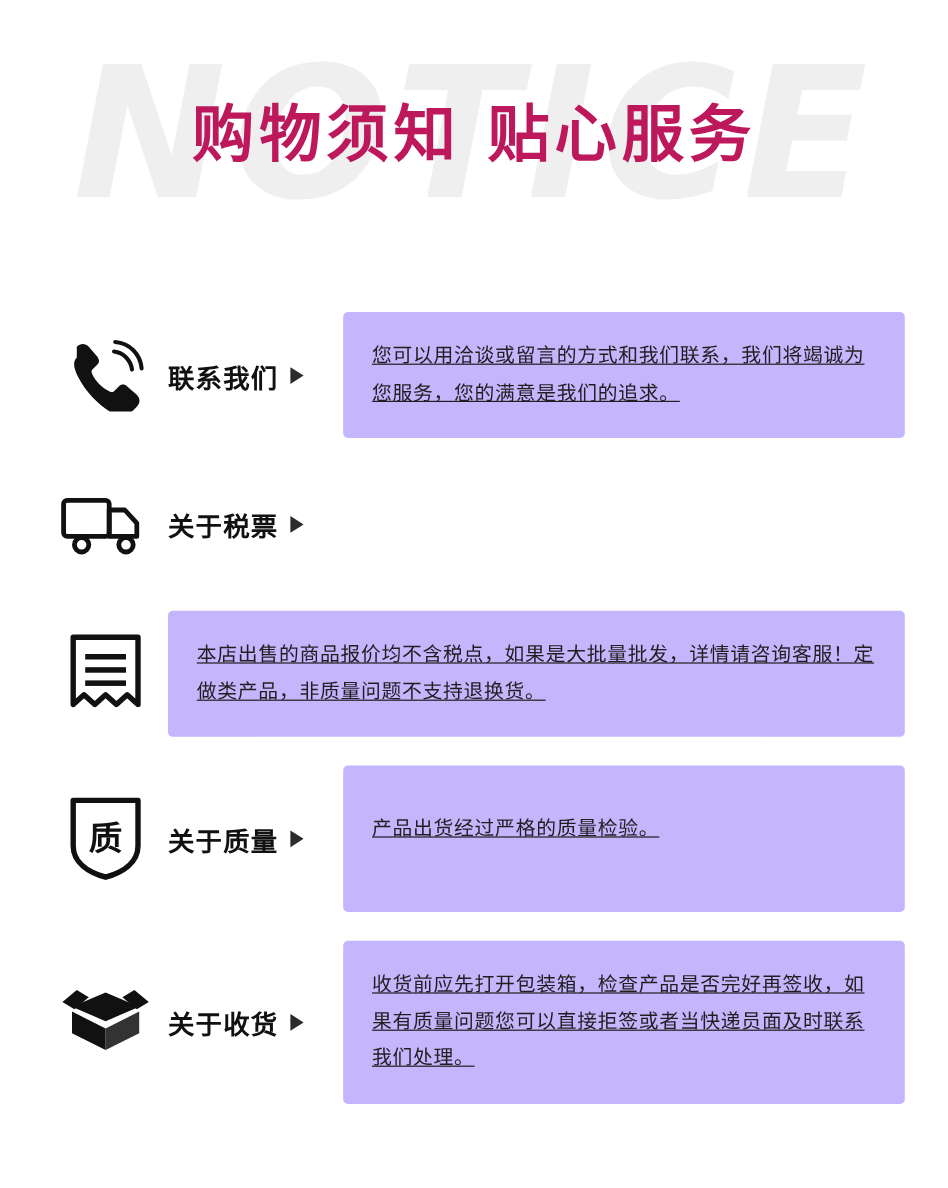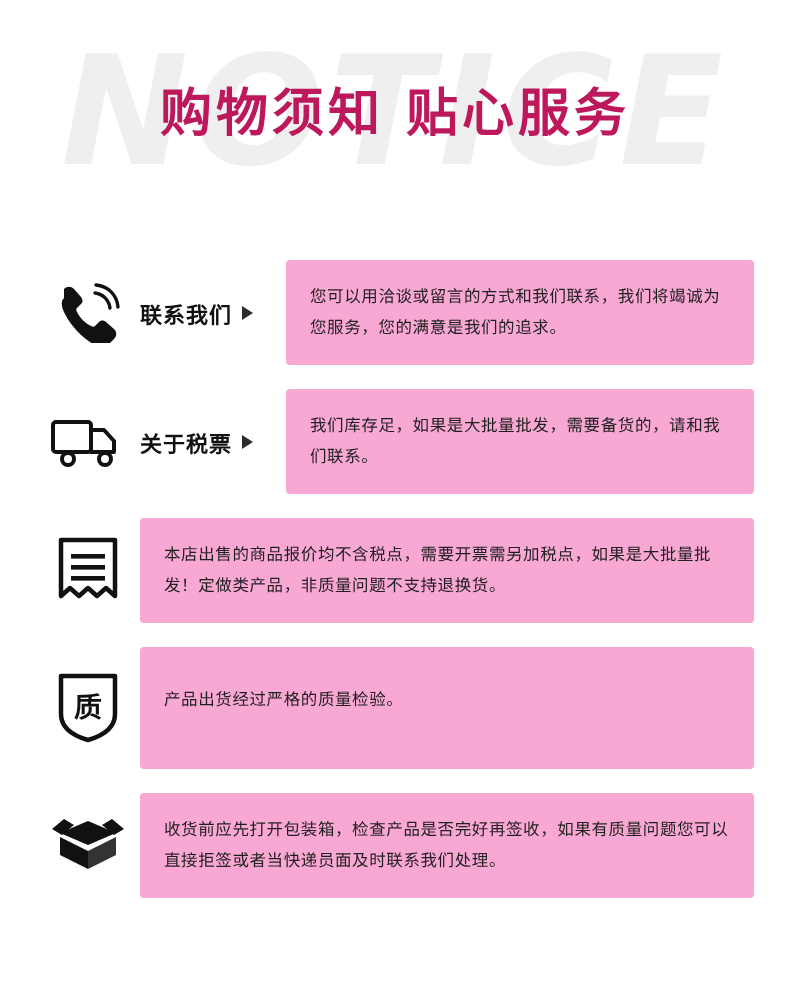--- a/index.html
+++ b/index.html
@@ -103,31 +103,32 @@
     width: 0;
     height: 0;
     border-top: 7px solid transparent;
     border-bottom: 7px solid transparent;
     border-left: 11px solid #2b2b2b;
     flex: 0 0 auto;
   }
 
   .text-cell {
     flex: 1 1 auto;
-    background: #f9a8d4;
+    background: #c4b5fd;
     border-radius: 4px;
     padding: 22px 24px;
     font-size: 16.5px;
     line-height: 1.85;
     letter-spacing: 0.6px;
     color: #1f1f1f;
     font-family: "DejaVu Sans", sans-serif;
     min-height: 54px;
     display: flex;
     align-items: center;
+    text-decoration: underline;
   }
   .text-cell.short { padding-top: 26px; padding-bottom: 42px; }
 </style>
 </head>
 <body>
 
 <div class="header">
   <div class="watermark">NOTICE</div>
   <div class="title-block">
     <h1 class="main-title">购物须知 贴心服务</h1>
@@ -157,51 +158,58 @@
         <rect x="3" y="8" width="38" height="30" rx="3" stroke="#111" stroke-width="4"></rect>
         <path d="M41 16h13l10 11v11H41z" stroke="#111" stroke-width="4" stroke-linejoin="round"></path>
         <circle cx="18" cy="45" r="6" stroke="#111" stroke-width="4"></circle>
         <circle cx="55" cy="45" r="6" stroke="#111" stroke-width="4"></circle>
       </svg>
     </div>
     <div class="label-cell">
       <span class="label-text">关于税票</span>
       <span class="arrow"></span>
     </div>
-    <div class="text-cell">我们库存足，如果是大批量批发，需要备货的，请和我们联系。</div>
   </div>
 
   <div class="row">
     <div class="icon-cell">
       <svg width="62" height="70" viewBox="0 0 62 70" fill="none" xmlns="http://www.w3.org/2000/svg">
         <path d="M4 4h54v56l-9-8-9 8-9-8-9 8-9-8-9 8z" stroke="#111" stroke-width="4.5" stroke-linejoin="round"></path>
         <rect x="14" y="18" width="34" height="4.6" fill="#111"></rect>
         <rect x="14" y="29" width="34" height="4.6" fill="#111"></rect>
         <rect x="14" y="40" width="34" height="4.6" fill="#111"></rect>
       </svg>
     </div>
-    <div class="text-cell">本店出售的商品报价均不含税点，需要开票需另加税点，如果是大批量批发！定做类产品，非质量问题不支持退换货。</div>
+    <div class="text-cell">本店出售的商品报价均不含税点，如果是大批量批发，详情请咨询客服！定做类产品，非质量问题不支持退换货。</div>
   </div>
 
   <div class="row">
     <div class="icon-cell">
       <svg width="62" height="72" viewBox="0 0 62 72" fill="none" xmlns="http://www.w3.org/2000/svg">
         <path d="M4 4h54v38c0 14-13 22-27 26C17 64 4 56 4 42z" stroke="#111" stroke-width="4.5" stroke-linejoin="round"></path>
         <text x="31" y="45" text-anchor="middle" font-family="DejaVu Sans, sans-serif" font-size="28" font-weight="700" fill="#111">质</text>
       </svg>
+    </div>
+    <div class="label-cell">
+      <span class="label-text">关于质量</span>
+      <span class="arrow"></span>
     </div>
     <div class="text-cell short">产品出货经过严格的质量检验。</div>
   </div>
 
   <div class="row">
     <div class="icon-cell">
       <svg width="76" height="62" viewBox="0 0 76 62" fill="none" xmlns="http://www.w3.org/2000/svg">
         <path d="M38 6 66 18 38 30 10 18z" fill="#111"></path>
         <path d="M10 22v18l28 14V36z" fill="#111"></path>
         <path d="M66 22v18L38 54V36z" fill="#333"></path>
         <path d="M2 14 14 4l10 6-12 10z" fill="#111"></path>
         <path d="M74 14 62 4l-10 6 12 10z" fill="#111"></path>
       </svg>
     </div>
+    <div class="label-cell">
+      <span class="label-text">关于收货</span>
+      <span class="arrow"></span>
+    </div>
     <div class="text-cell">收货前应先打开包装箱，检查产品是否完好再签收，如果有质量问题您可以直接拒签或者当快递员面及时联系我们处理。</div>
   </div>
 
 </div>
 
 </body></html>

